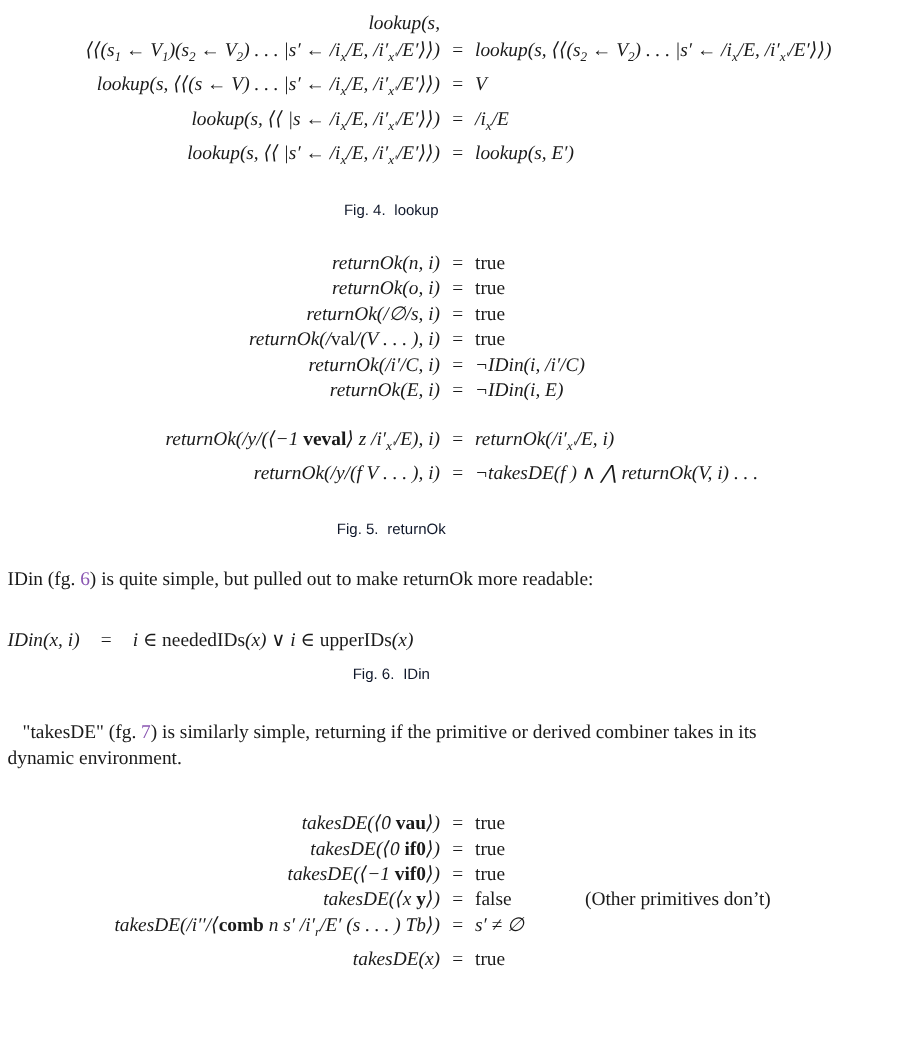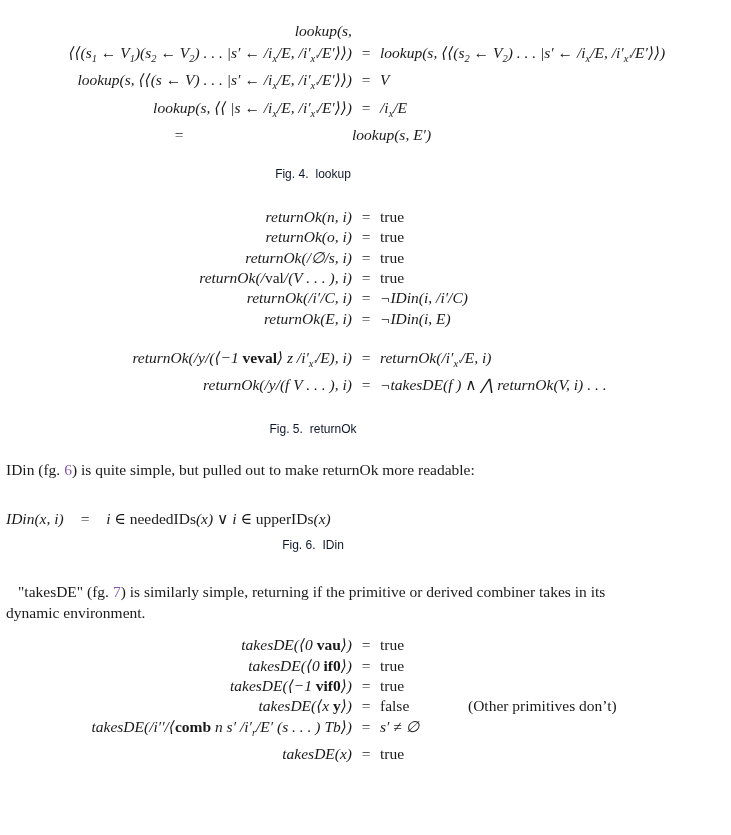--- a/index.html
+++ b/index.html
@@ -2,21 +2,21 @@
 <html><head>
 <meta charset="utf-8">
 <style>
   * { margin: 0; padding: 0; box-sizing: border-box; }
   html, body { background: #ffffff; }
   .page {
     position: relative;
     width: 665px;
     height: 835px;
     background: #ffffff;
-    padding: 20px 0 0 6px;
+    padding: 8px 0 0 6px;
     overflow: hidden;
     font-family: "Liberation Serif", "DejaVu Serif", serif;
     color: #1a1a1a;
   }
   
   .math { font-style: italic; font-size: 15.5px; }
   .math rm { font-style: normal; }
   .math b { font-style: normal; font-weight: bold; }
   .math sub { font-size: 68%; }
   .eq-grid .row { display: grid; }
@@ -47,21 +47,21 @@
   .center-eq { text-align: left; padding-right: 55px; line-height: 21px; }
   .center-eq .eqs { display: inline-block; margin: 0 16px; }
   
   #cap4   { margin-top: 21px; }
   #fig5   { margin-top: 24px; }
   #cap5   { margin-top: 27px; }
   #para1  { margin-top: 21px; }
   #idin-eq{ margin-top: 28px; }
   #cap6   { margin-top: 9px; }
   #para2  { margin-top: 27px; text-indent: 12px; }
-  #fig7   { margin-top: 12px; }
+  #fig7   { margin-top: 32px; }
 </style>
 </head>
 <body>
 
 <div class="page">
 
   <div class="math eq-grid g3 fig4" id="fig4">
     <div class="row">
       <span class="lhs">lookup(s,</span>
       <span class="eqs"></span>
@@ -76,20 +76,21 @@
       <span class="lhs">lookup(s, ⟨⟨(s ← V) . . . |s′ ← /i<sub>x</sub>/E, /i′<sub>x′</sub>/E′⟩⟩)</span>
       <span class="eqs">=</span>
       <span class="rhs">V</span>
     </div>
     <div class="row">
       <span class="lhs">lookup(s, ⟨⟨ |s ← /i<sub>x</sub>/E, /i′<sub>x′</sub>/E′⟩⟩)</span>
       <span class="eqs">=</span>
       <span class="rhs">/i<sub>x</sub>/E</span>
     </div>
     <div class="row">
+      <span class="lhs">lookup(s, ⟨⟨ |s′ ← /i<sub>x</sub>/E, /i′<sub>x′</sub>/E′⟩⟩)</span>
       <span class="eqs">=</span>
       <span class="rhs">lookup(s, E′)</span>
     </div>
   </div>
   <div class="caption" id="cap4">
     <span>Fig. 4.</span><span class="cap-title">lookup</span>
   </div>
 
   <div class="math eq-grid g3 fig5" id="fig5">
     <div class="row">

